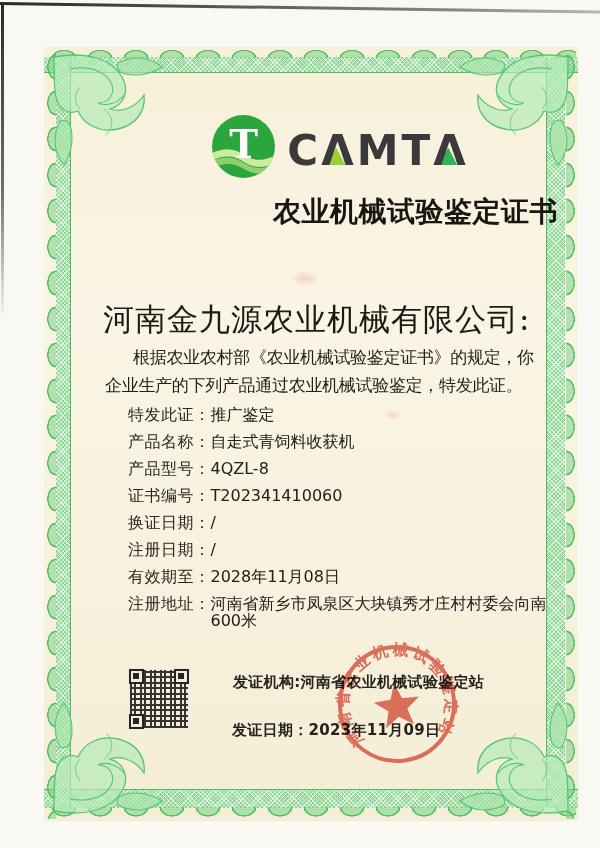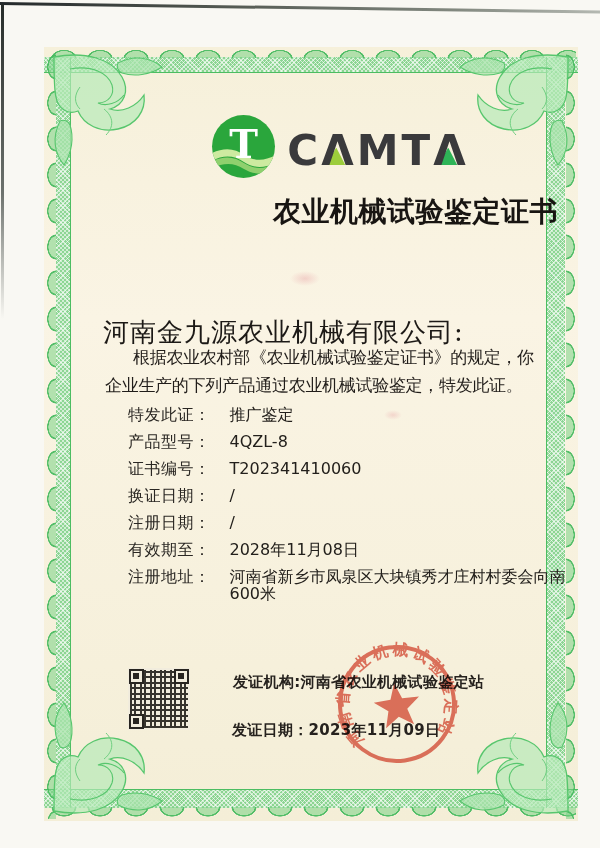--- a/index.html
+++ b/index.html
@@ -69,32 +69,32 @@
     clip-path:polygon(46% 0,0 100%,88% 100%);
   }
   .lam-a::after{background:#9ccd3b;}
   .lam-b::after{background:#2eb457;}
   
   .title{
     position:absolute;left:0;right:20px;top:146px;margin:0;text-align:right;
     font-family:"DejaVu Serif",serif;font-weight:700;font-size:28px;letter-spacing:0.5px;color:#181512;
   }
   .addressee{
-    position:absolute;left:59px;top:268px;
-    font-family:"DejaVu Serif",serif;font-size:26px;letter-spacing:1px;color:#1c1916;
+    position:absolute;left:59px;top:252px;
+    font-family:"DejaVu Serif",serif;font-size:31px;letter-spacing:1px;color:#1c1916;
   }
   .para{position:absolute;left:61px;top:296px;width:430px;
     font-family:"DejaVu Serif",serif;font-size:17px;color:#211d1a;}
   .p-line{line-height:28px;white-space:nowrap;letter-spacing:-0.3px;}
   .p-line.indent{text-indent:28px;}
   
   .fields{position:absolute;left:84px;top:359px;}
   .field-row{line-height:18px;margin-bottom:9px;font-size:16px;color:#23201c;}
   .f-label{letter-spacing:0.5px;color:#2a2723;}
-  .f-value{display:inline-block;vertical-align:top;max-width:342px;line-height:17px;margin-left:19px;}
+  .f-value{display:inline-block;vertical-align:top;max-width:342px;line-height:17px;margin-left:0;}
   
   .issuer-line,.date-line{
     position:absolute;font-size:15px;font-weight:600;color:#26221e;letter-spacing:0.3px;
   }
   .issuer-line{left:189px;top:626px;}
   .date-line{left:188px;top:674px;}
   
   .qr{position:absolute;left:84px;top:621px;width:62px;height:62px;background:#f1ecdd;}
   .qr-noise{
     position:absolute;inset:2px;opacity:.92;
@@ -184,20 +184,23 @@
     <div class="para">
       <div class="p-line indent">根据农业农村部《农业机械试验鉴定证书》的规定，你</div>
       <div class="p-line">企业生产的下列产品通过农业机械试验鉴定，特发此证。</div>
     </div>
 
     <div class="fields">
       <div class="field-row">
         <span class="f-label">特发此证：</span><span class="f-value">推广鉴定</span>
       </div>
       <div class="field-row">
+        <span class="f-label">产品名称：</span><span class="f-value">自走式青饲料收获机</span>
+      </div>
+      <div class="field-row">
         <span class="f-label">产品型号：</span><span class="f-value">4QZL-8</span>
       </div>
       <div class="field-row">
         <span class="f-label">证书编号：</span><span class="f-value">T202341410060</span>
       </div>
       <div class="field-row">
         <span class="f-label">换证日期：</span><span class="f-value">/</span>
       </div>
       <div class="field-row">
         <span class="f-label">注册日期：</span><span class="f-value">/</span>

